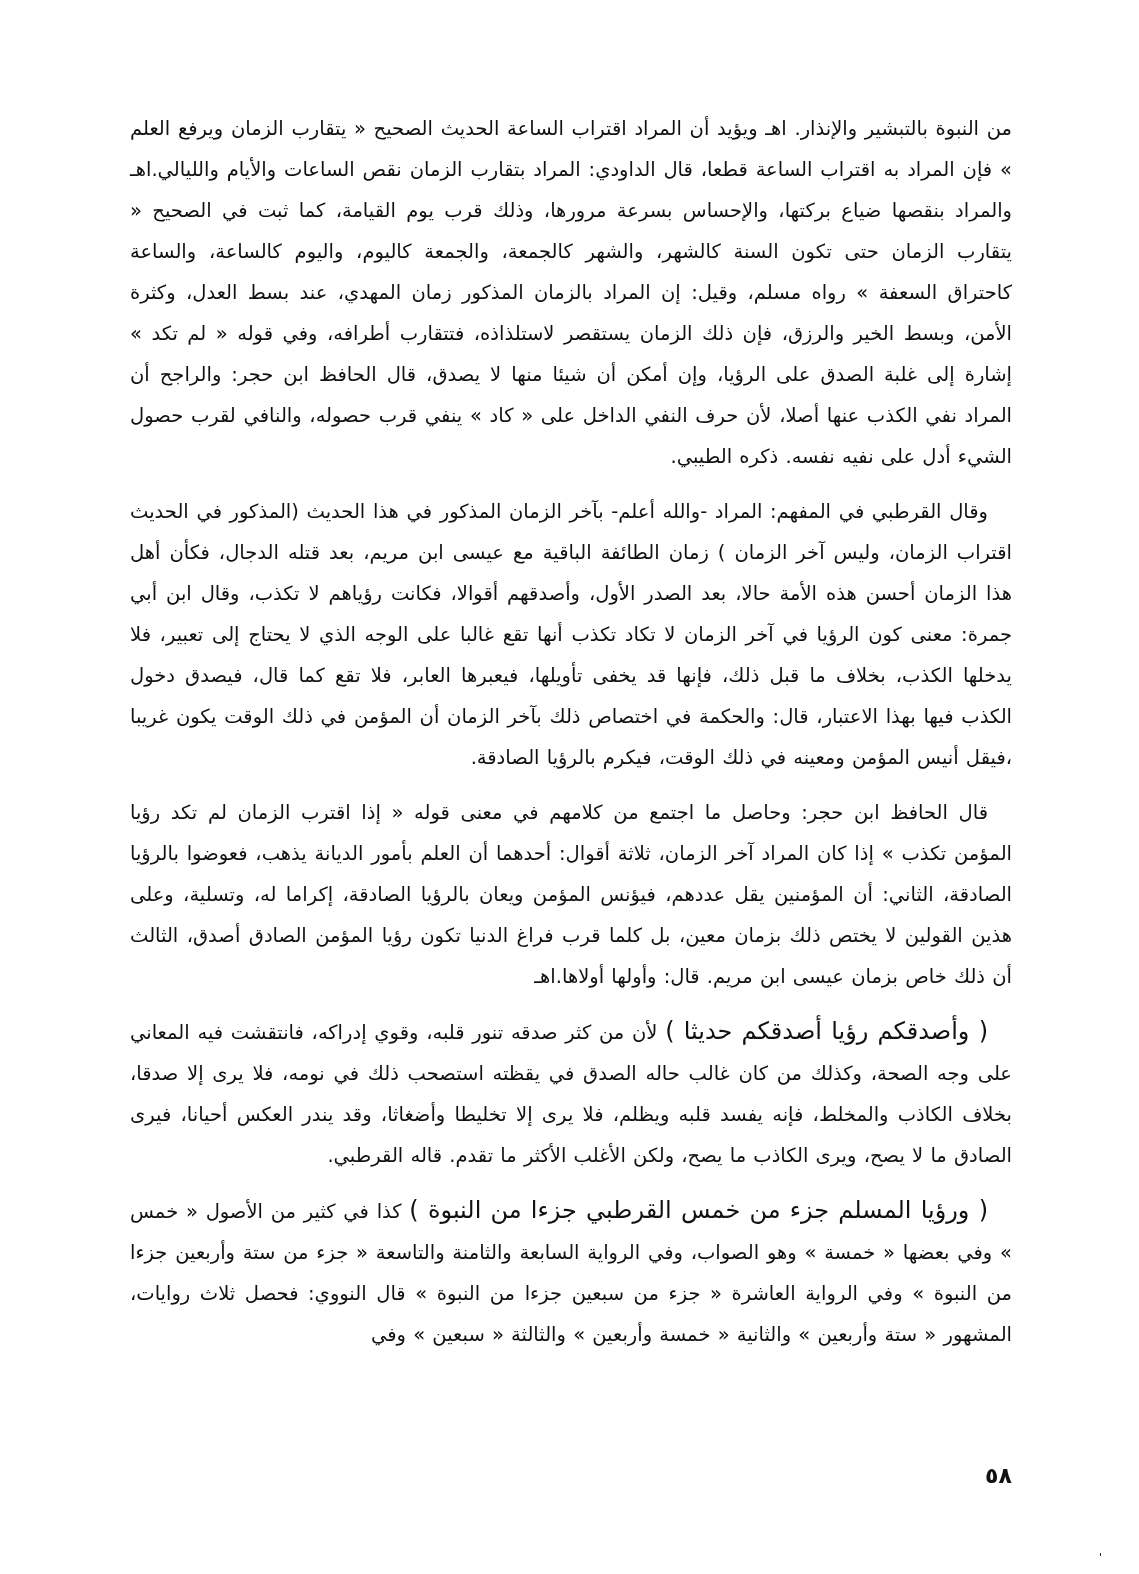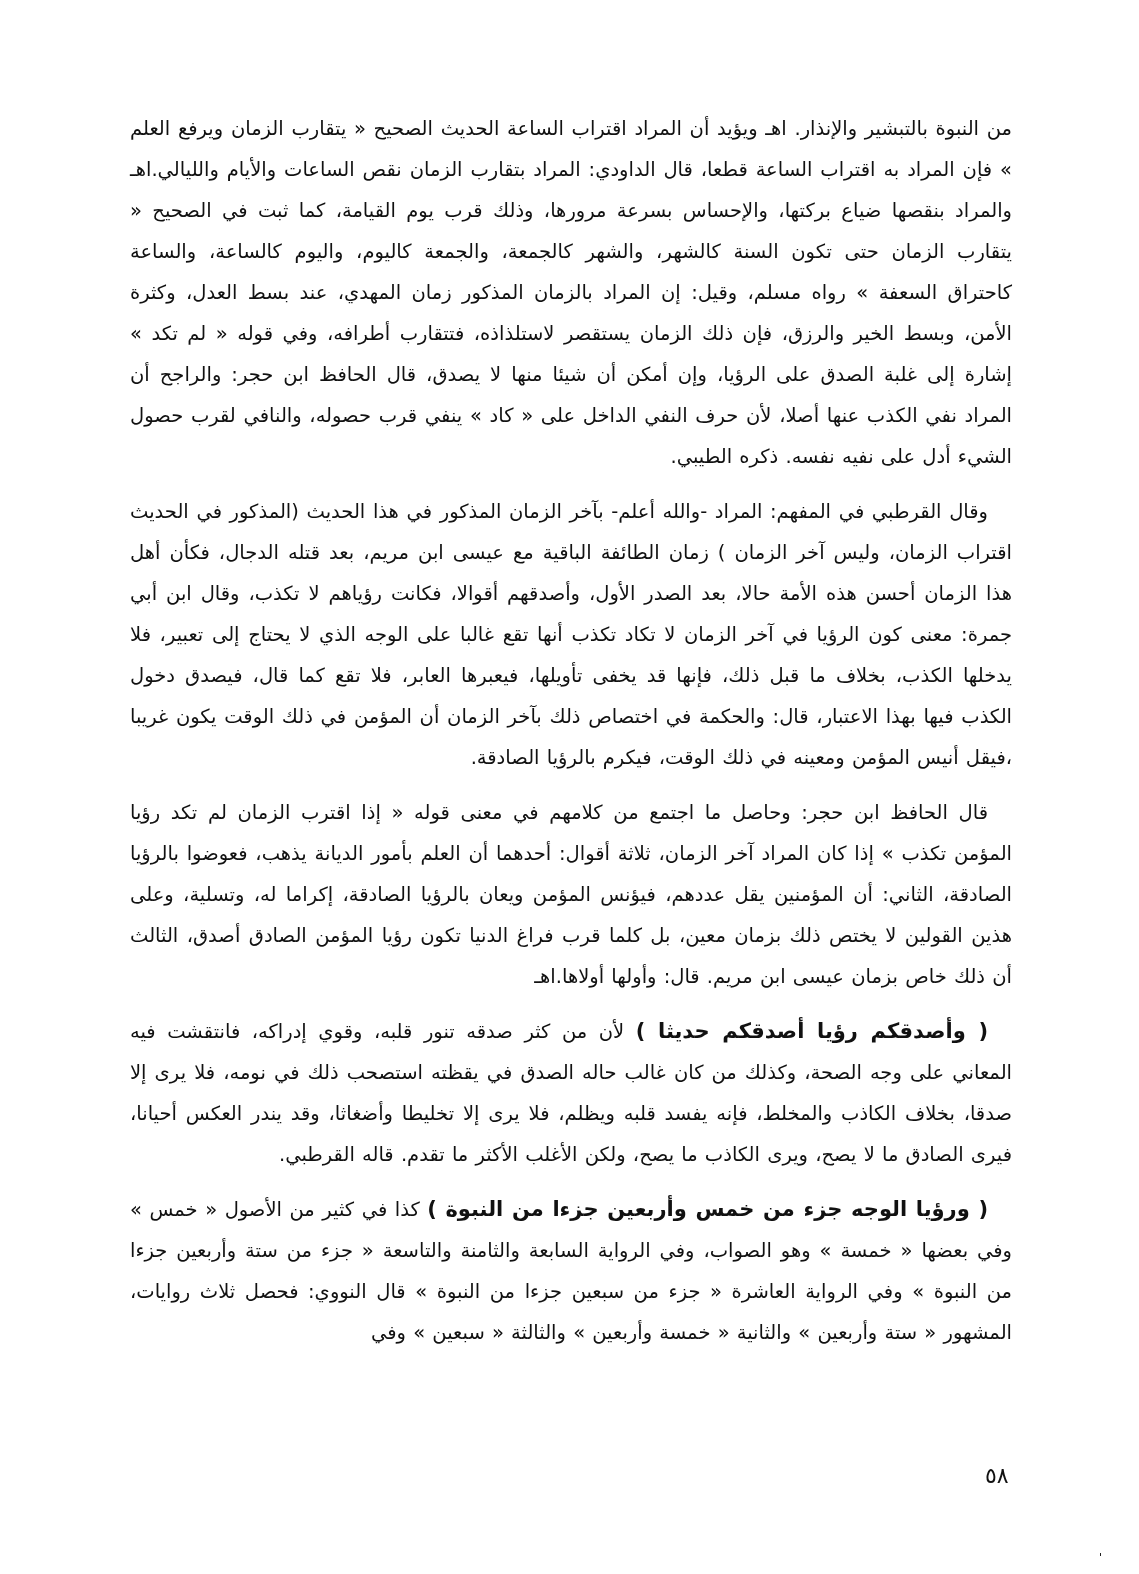--- a/index.html
+++ b/index.html
@@ -30,29 +30,29 @@
       text-align-last: right;
       word-spacing: 1px;
     }
     .para + .para {
       margin-top: 14px;
     }
     .para.indent {
       text-indent: 24px;
     }
     .bold {
-      font-weight: bold;
-      font-size: 21px;
+      font-weight: normal;
+      font-size: 24px;
     }
     .page-number {
       position: absolute;
       left: 985px;
       top: 1463px;
       font-size: 22px;
-      font-weight: normal;
+      font-weight: bold;
       direction: rtl;
       color: #111111;
     }
     .speck {
       position: absolute;
       left: 1100px;
       top: 1553px;
       width: 1px;
       height: 3px;
       background: #222;
@@ -62,18 +62,18 @@
 <body>
 
 <main class="page">
   <p class="para">من النبوة بالتبشير والإنذار. اهـ ويؤيد أن المراد اقتراب الساعة الحديث الصحيح « يتقارب الزمان ويرفع العلم » فإن المراد به اقتراب الساعة قطعا، قال الداودي: المراد بتقارب الزمان نقص الساعات والأيام والليالي.اهـ والمراد بنقصها ضياع بركتها، والإحساس بسرعة مرورها، وذلك قرب يوم القيامة، كما ثبت في الصحيح « يتقارب الزمان حتى تكون السنة كالشهر، والشهر كالجمعة، والجمعة كاليوم، واليوم كالساعة، والساعة كاحتراق السعفة » رواه مسلم، وقيل: إن المراد بالزمان المذكور زمان المهدي، عند بسط العدل، وكثرة الأمن، وبسط الخير والرزق، فإن ذلك الزمان يستقصر لاستلذاذه، فتتقارب أطرافه، وفي قوله « لم تكد » إشارة إلى غلبة الصدق على الرؤيا، وإن أمكن أن شيئا منها لا يصدق، قال الحافظ ابن حجر: والراجح أن المراد نفي الكذب عنها أصلا، لأن حرف النفي الداخل على « كاد » ينفي قرب حصوله، والنافي لقرب حصول الشيء أدل على نفيه نفسه. ذكره الطيبي.</p>
   <p class="para indent">وقال القرطبي في المفهم: المراد -والله أعلم- بآخر الزمان المذكور في هذا الحديث (المذكور في الحديث اقتراب الزمان، وليس آخر الزمان ) زمان الطائفة الباقية مع عيسى ابن مريم، بعد قتله الدجال، فكأن أهل هذا الزمان أحسن هذه الأمة حالا، بعد الصدر الأول، وأصدقهم أقوالا، فكانت رؤياهم لا تكذب، وقال ابن أبي جمرة: معنى كون الرؤيا في آخر الزمان لا تكاد تكذب أنها تقع غالبا على الوجه الذي لا يحتاج إلى تعبير، فلا يدخلها الكذب، بخلاف ما قبل ذلك، فإنها قد يخفى تأويلها، فيعبرها العابر، فلا تقع كما قال، فيصدق دخول الكذب فيها بهذا الاعتبار، قال: والحكمة في اختصاص ذلك بآخر الزمان أن المؤمن في ذلك الوقت يكون غريبا ،فيقل أنيس المؤمن ومعينه في ذلك الوقت، فيكرم بالرؤيا الصادقة.</p>
   <p class="para indent">قال الحافظ ابن حجر: وحاصل ما اجتمع من كلامهم في معنى قوله « إذا اقترب الزمان لم تكد رؤيا المؤمن تكذب » إذا كان المراد آخر الزمان، ثلاثة أقوال: أحدهما أن العلم بأمور الديانة يذهب، فعوضوا بالرؤيا الصادقة، الثاني: أن المؤمنين يقل عددهم، فيؤنس المؤمن ويعان بالرؤيا الصادقة، إكراما له، وتسلية، وعلى هذين القولين لا يختص ذلك بزمان معين، بل كلما قرب فراغ الدنيا تكون رؤيا المؤمن الصادق أصدق، الثالث أن ذلك خاص بزمان عيسى ابن مريم. قال: وأولها أولاها.اهـ</p>
   <p class="para indent">
     <span class="bold">( وأصدقكم رؤيا أصدقكم حديثا )</span><span> لأن من كثر صدقه تنور قلبه، وقوي إدراكه، فانتقشت فيه المعاني على وجه الصحة، وكذلك من كان غالب حاله الصدق في يقظته استصحب ذلك في نومه، فلا يرى إلا صدقا، بخلاف الكاذب والمخلط، فإنه يفسد قلبه ويظلم، فلا يرى إلا تخليطا وأضغاثا، وقد يندر العكس أحيانا، فيرى الصادق ما لا يصح، ويرى الكاذب ما يصح، ولكن الأغلب الأكثر ما تقدم. قاله القرطبي.</span>
   </p>
   <p class="para indent">
-    <span class="bold">( ورؤيا الوجه جزء من خمس وأربعين جزءا من النبوة )</span><span> كذا في كثير من الأصول « خمس » وفي بعضها « خمسة » وهو الصواب، وفي الرواية السابعة والثامنة والتاسعة « جزء من ستة وأربعين جزءا من النبوة » وفي الرواية العاشرة « جزء من سبعين جزءا من النبوة » قال النووي: فحصل ثلاث روايات، المشهور « ستة وأربعين » والثانية « خمسة وأربعين » والثالثة « سبعين » وفي</span>
+    <span class="bold">( ورؤيا المسلم جزء من خمس القرطبي جزءا من النبوة )</span><span> كذا في كثير من الأصول « خمس » وفي بعضها « خمسة » وهو الصواب، وفي الرواية السابعة والثامنة والتاسعة « جزء من ستة وأربعين جزءا من النبوة » وفي الرواية العاشرة « جزء من سبعين جزءا من النبوة » قال النووي: فحصل ثلاث روايات، المشهور « ستة وأربعين » والثانية « خمسة وأربعين » والثالثة « سبعين » وفي</span>
   </p>
 </main>
 
 <div class="page-number">٥٨</div>
 <div class="speck"></div>
 
 </body></html>

